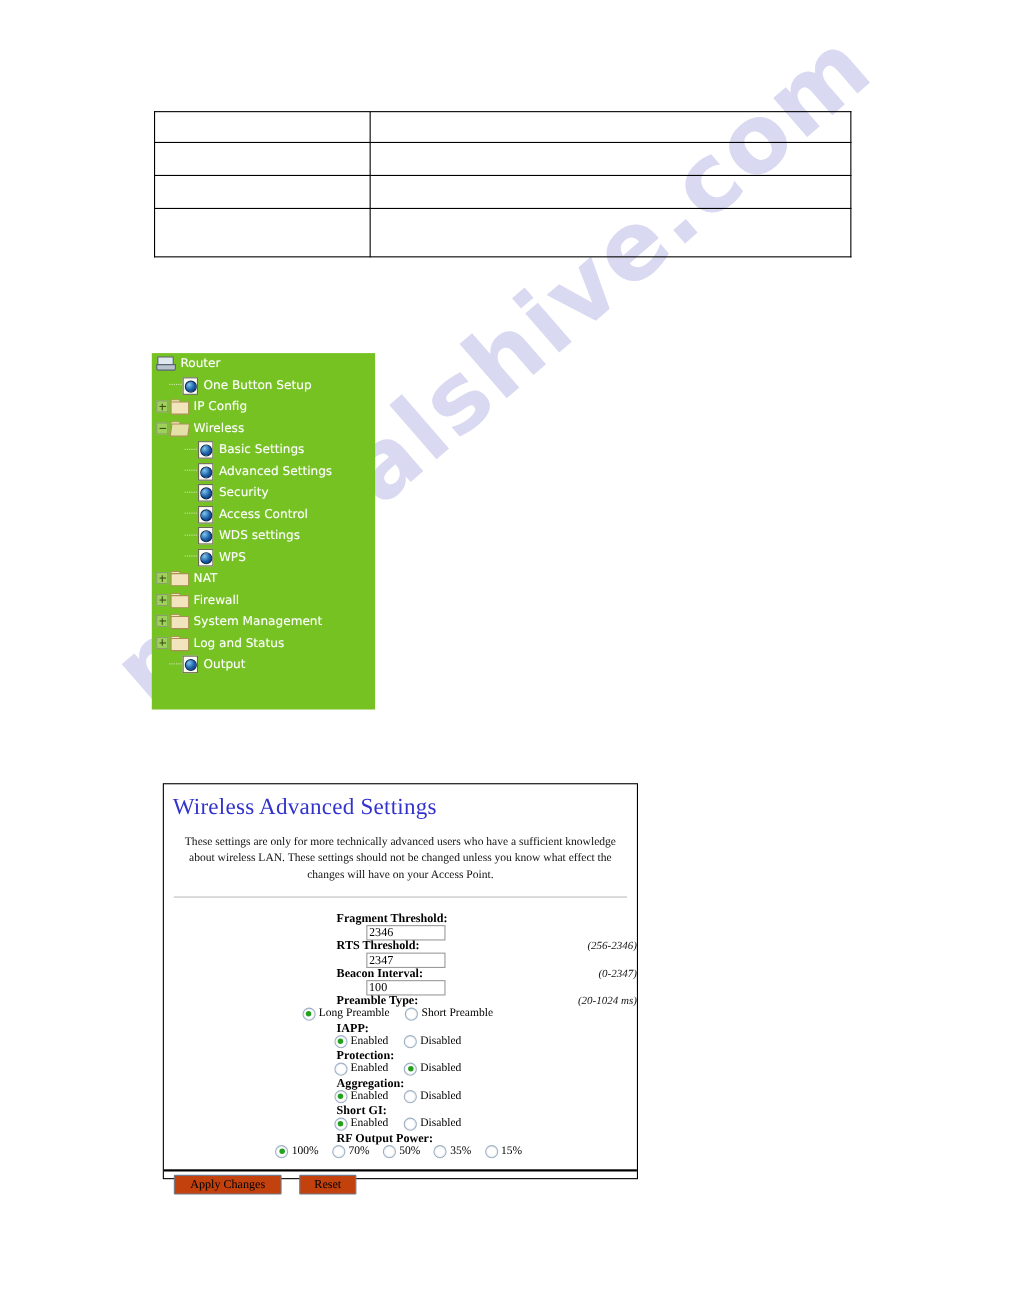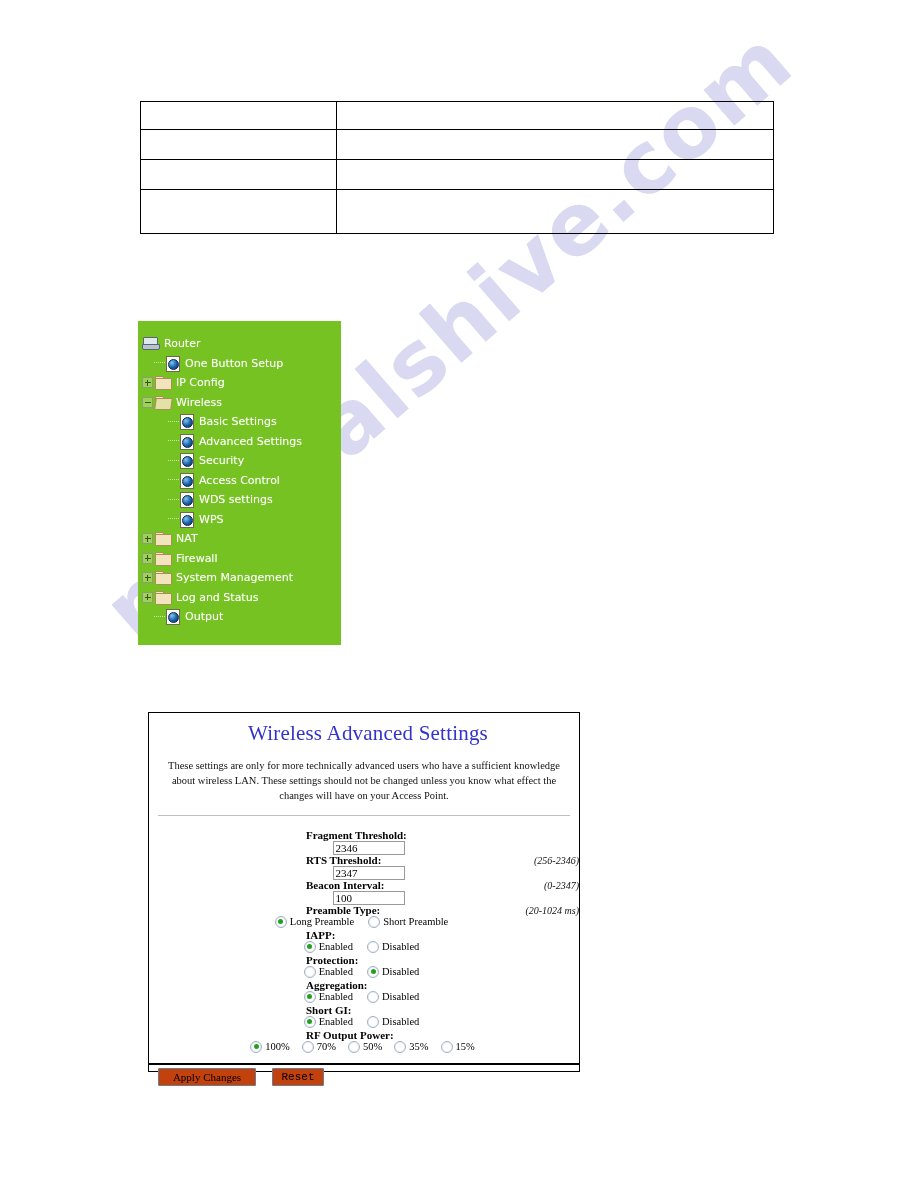--- a/index.html
+++ b/index.html
@@ -202,21 +202,20 @@
     z-index: 10;
     box-sizing: border-box;
   }
   #panel-title {
     font-family: "Liberation Serif", serif;
     font-size: 21px;
     color: #3333cc;
     margin: 8px 0 0 8px;
     letter-spacing: 0.2px;
     font-weight: normal;
-    text-align: center;
   }
   #panel-desc {
     font-family: "Liberation Serif", serif;
     font-size: 10.5px;
     color: #111111;
     margin: 12px 9px 0 9px;
     line-height: 1.45;
     text-align: center;
   }
   #panel-hr {
@@ -304,21 +303,21 @@
     font-size: 11px;
     color: #000000;
     background: #c2410c;
     border: 1px solid #6f7b8a;
     border-radius: 1px;
     padding: 2px 0;
     text-align: center;
     cursor: pointer;
   }
   #apply-btn { width: 98px; margin-right: 16px; }
-  #reset-btn { width: 52px; font-family: Liberation Mono, monospace; }
+  #reset-btn { width: 52px; }
   #btn-underline {
     position: absolute;
     left: 0;
     top: 350px;
     width: 100%;
     height: 2px;
     background: #000000;
   }
 </style>
 </head>
@@ -344,21 +343,21 @@
     </tr>
     <tr class="r3">
       <td class="col-label"></td>
       <td class="col-value"></td>
     </tr>
   </tbody>
 </table>
 
 <div id="tree-menu">
 
-  <div class="tree-row" style="padding-left:4px;margin-top:13px;">
+  <div class="tree-row" style="padding-left:4px;">
     <span class="ico-router">
       <span class="scr"></span>
         <span class="base"></span>
     </span>
     <span class="tlabel">Router</span>
   </div>
   <div id="tree-rows">
       <div class="tree-row">
         <span class="spacer-lead" style="width: 16px;"></span>
         <span class="dashline"></span>

